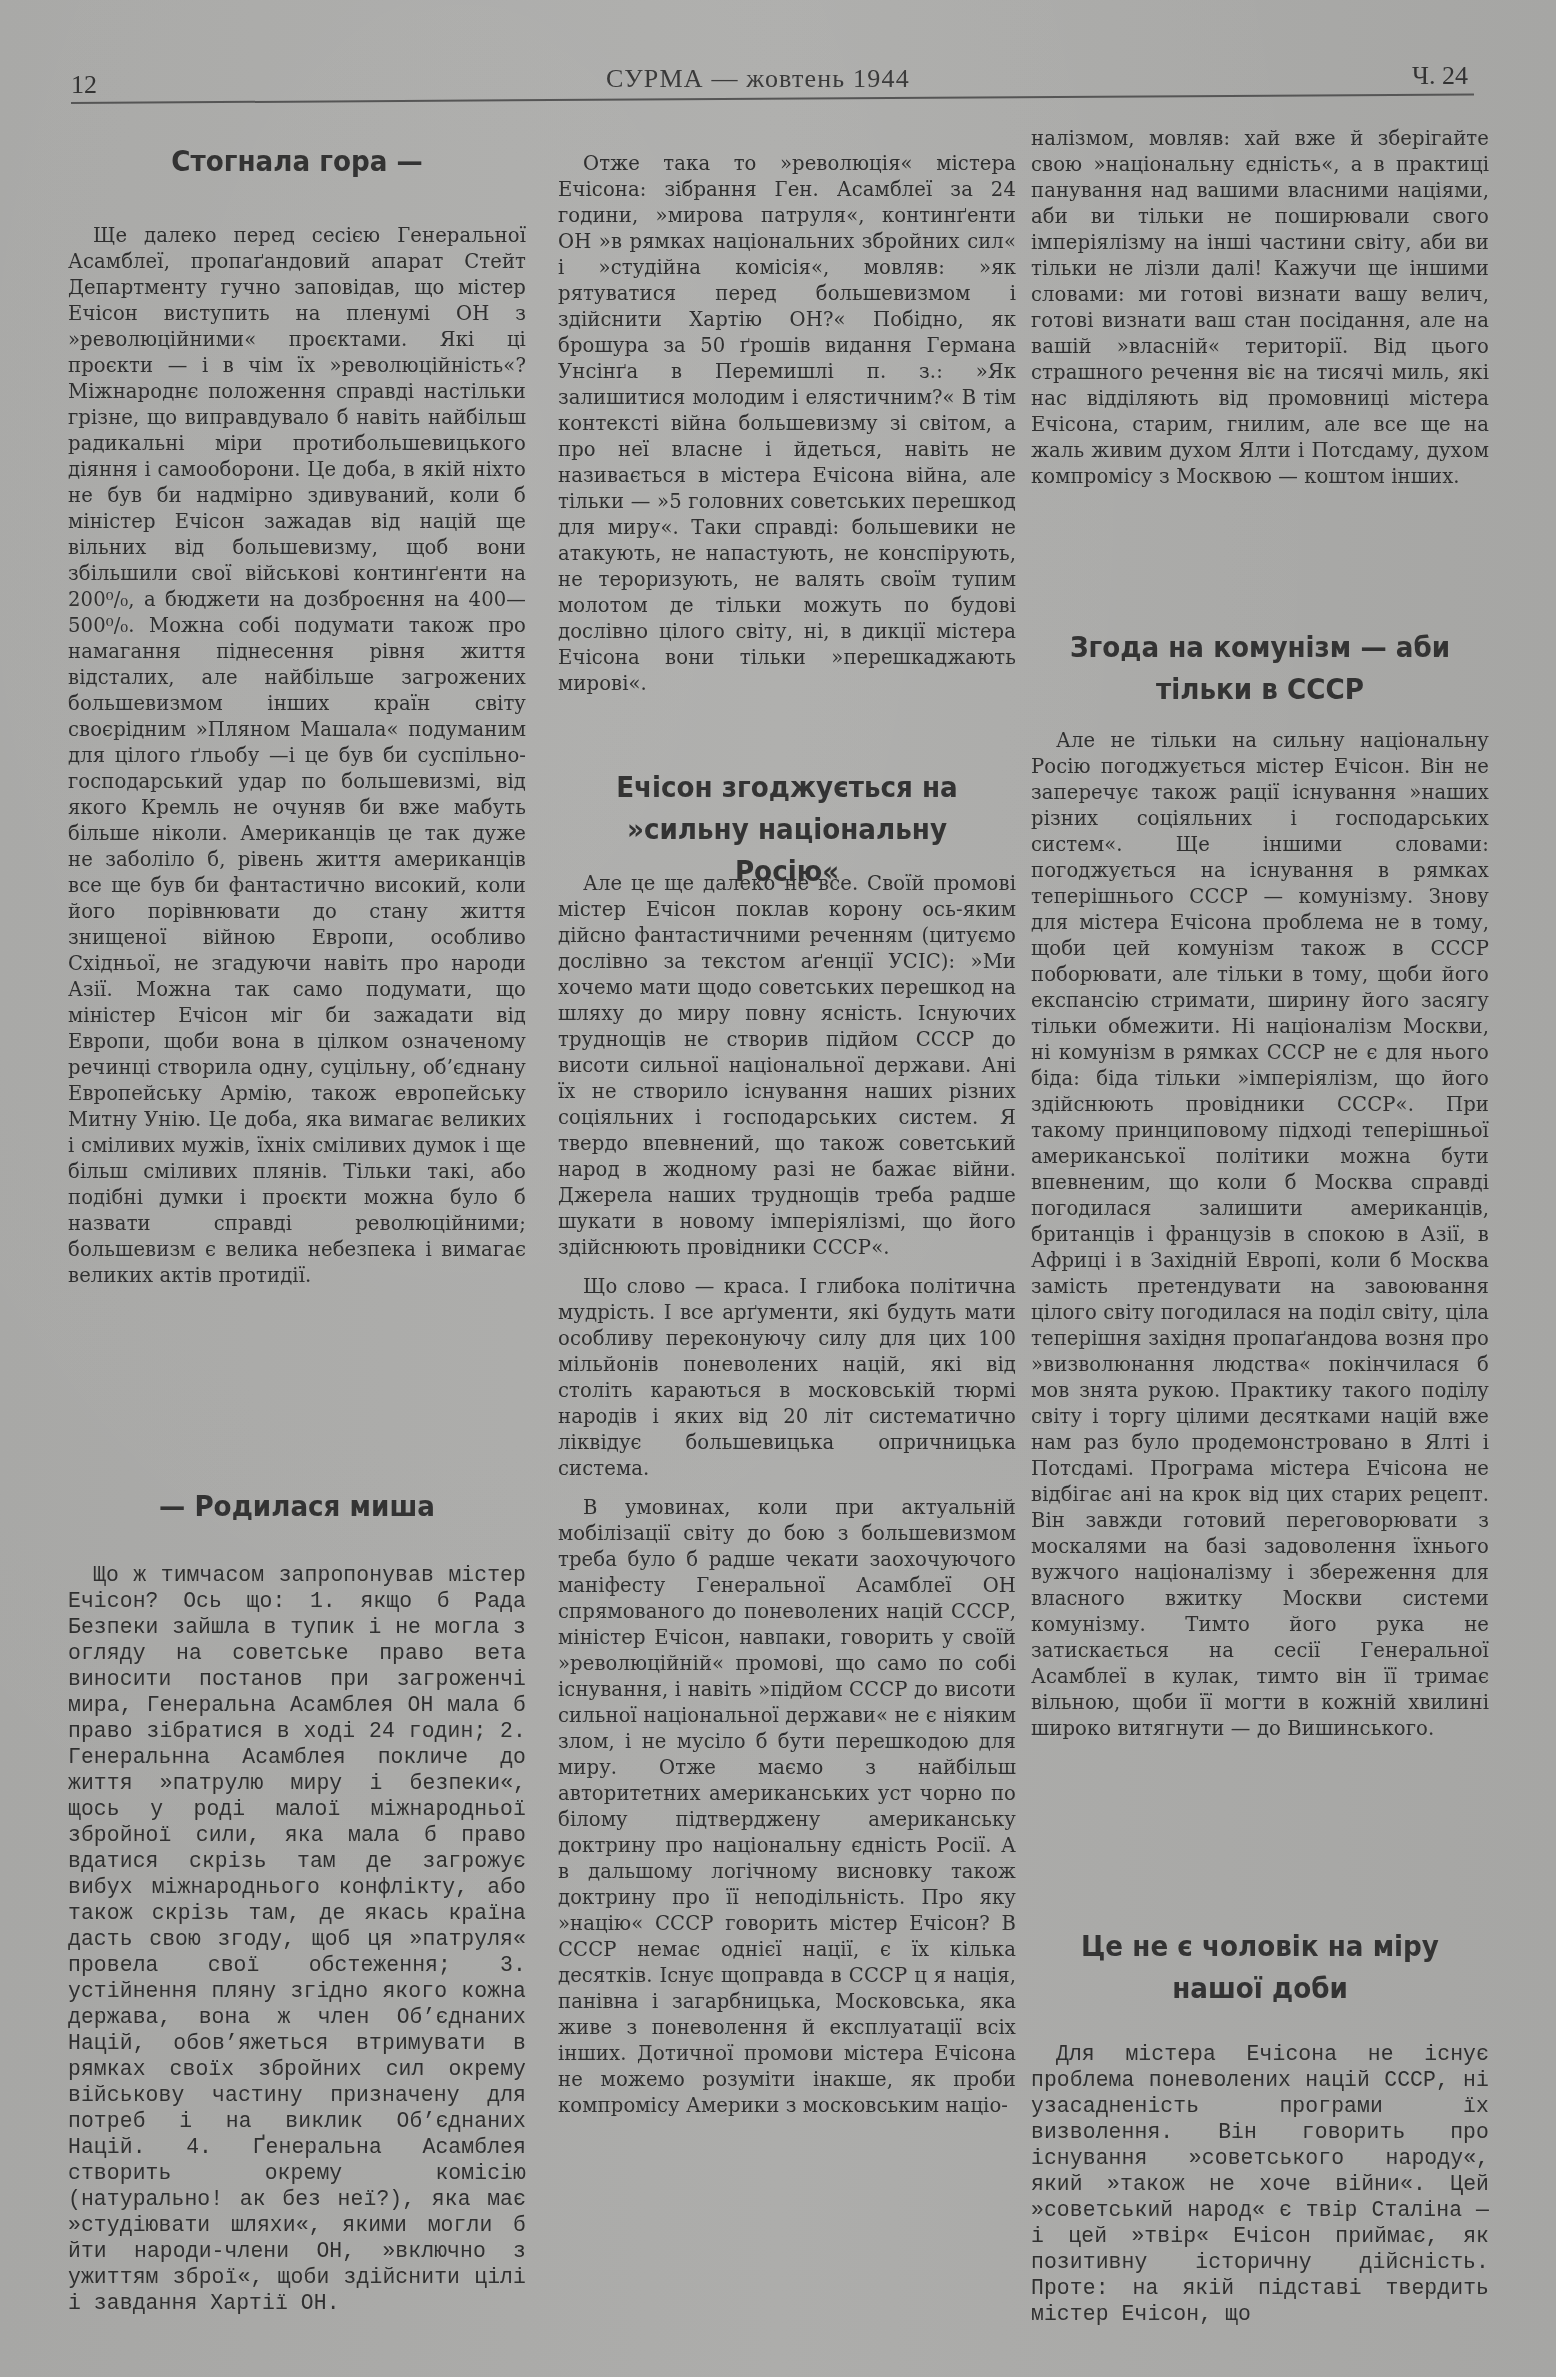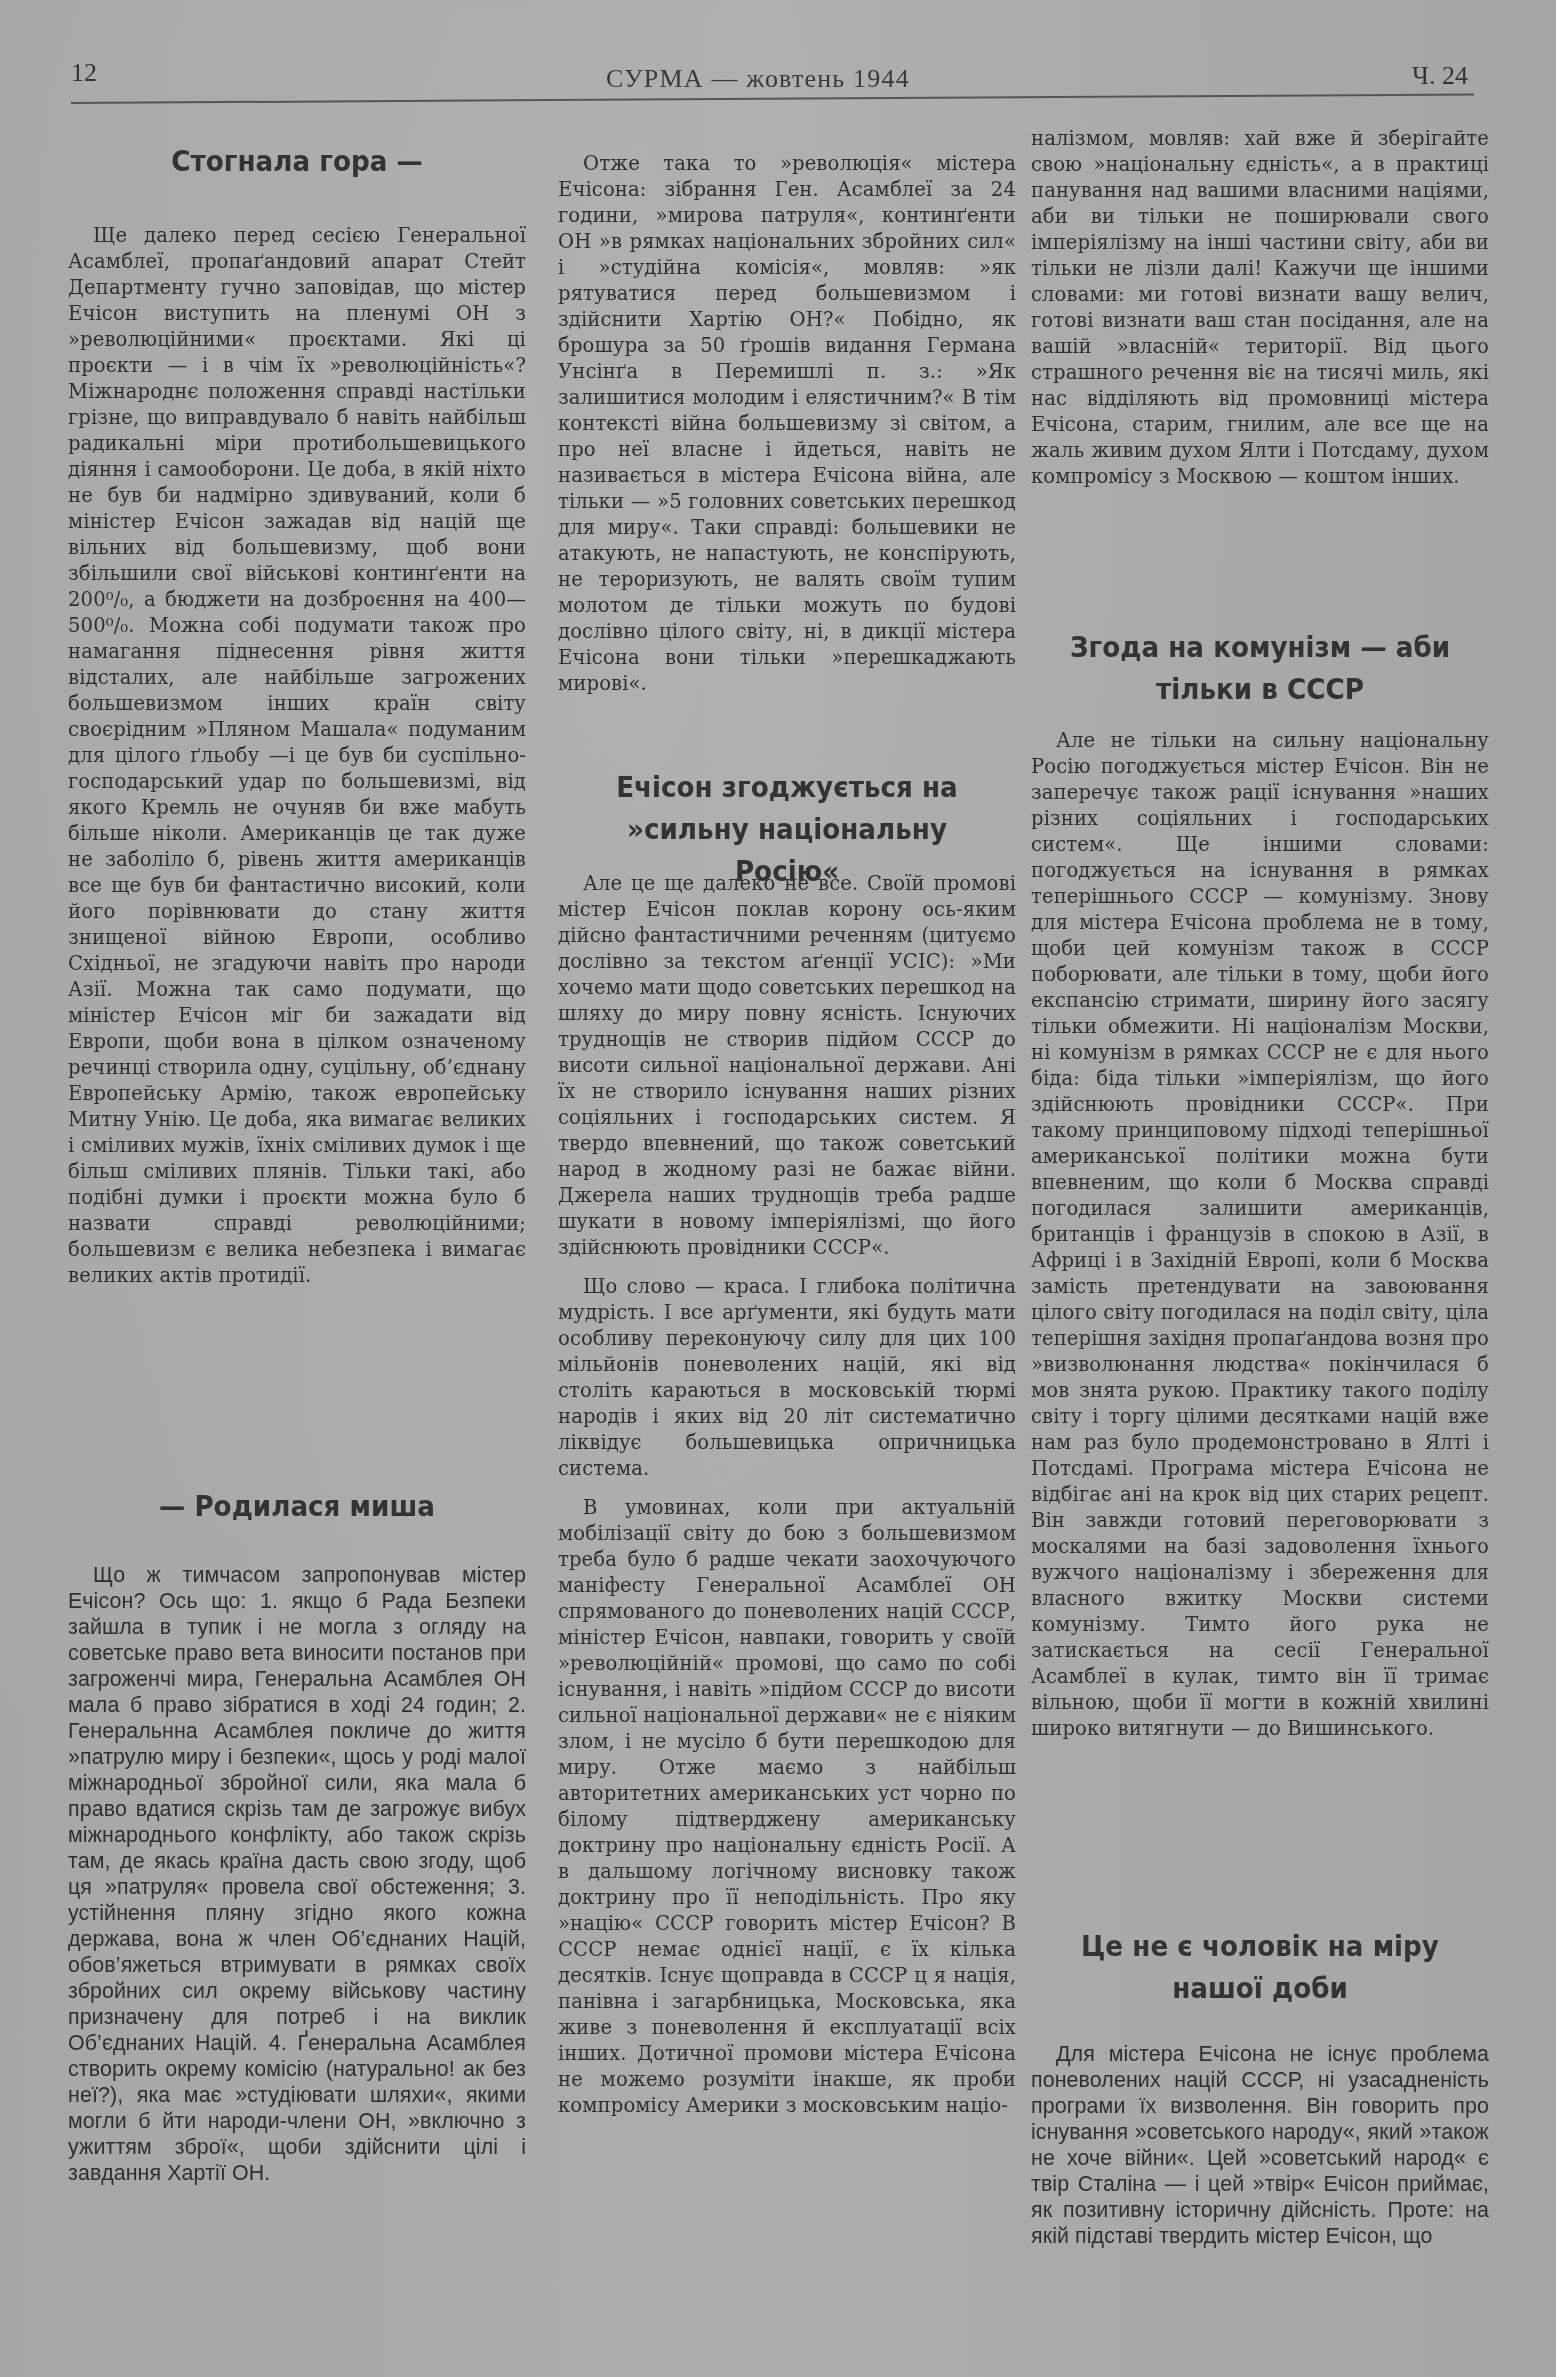--- a/index.html
+++ b/index.html
@@ -11,21 +11,21 @@
     position: relative;
   }
   .page {
     position: absolute; left: 0; top: 0; width: 1556px; height: 2377px;
     background:
       radial-gradient(ellipse at 30% 20%, rgba(255,255,255,0.06), rgba(0,0,0,0) 60%),
       linear-gradient(90deg, #a7a7a5 0%, #adadab 50%, #a6a6a4 100%);
   }
   .header { position: absolute; left: 0; top: 0; width: 1556px; height: 113px; }
   .page-num {
-    position: absolute; left: 71px; top: 58px;
+    position: absolute; left: 71px; top: 70px;
     font-family: "Liberation Serif", serif; font-size: 26px; color: #333;
   }
   .masthead {
     position: absolute; left: 606px; top: 64px;
     font-family: "Liberation Serif", serif; font-size: 26px; color: #3a3a3a; letter-spacing: 1.2px;
   }
   .issue {
     position: absolute; left: 1412px; top: 61px;
     font-family: "Liberation Serif", serif; font-size: 26px; color: #333;
   }
@@ -45,21 +45,21 @@
     font-size: 28.5px; line-height: 42px; color: #333;
     transform: scaleX(0.92);
   }
   .body-text {
     position: absolute; width: 458px;
     font-family: "DejaVu Serif", serif; font-size: 19.6px; line-height: 26px;
     text-align: justify; color: #2f2f2f; letter-spacing: 0.1px;
   }
   .body-text p { margin: 0 0 13px 0; text-indent: 25px; }
   .body-text p.noindent { text-indent: 0; }
-  .condensed { font-family: Liberation Sans, sans-serif; font-size: 21.4px; line-height: 26px; }
+  .condensed { font-family: Liberation Mono, monospace; font-size: 21.4px; line-height: 26px; }
 </style>
 </head>
 <body>
 
 <div class="page">
 
   <div class="header">
     <div class="page-num">12</div>
     <div class="masthead">СУРМА — жовтень 1944</div>
     <div class="issue">Ч. 24</div>

